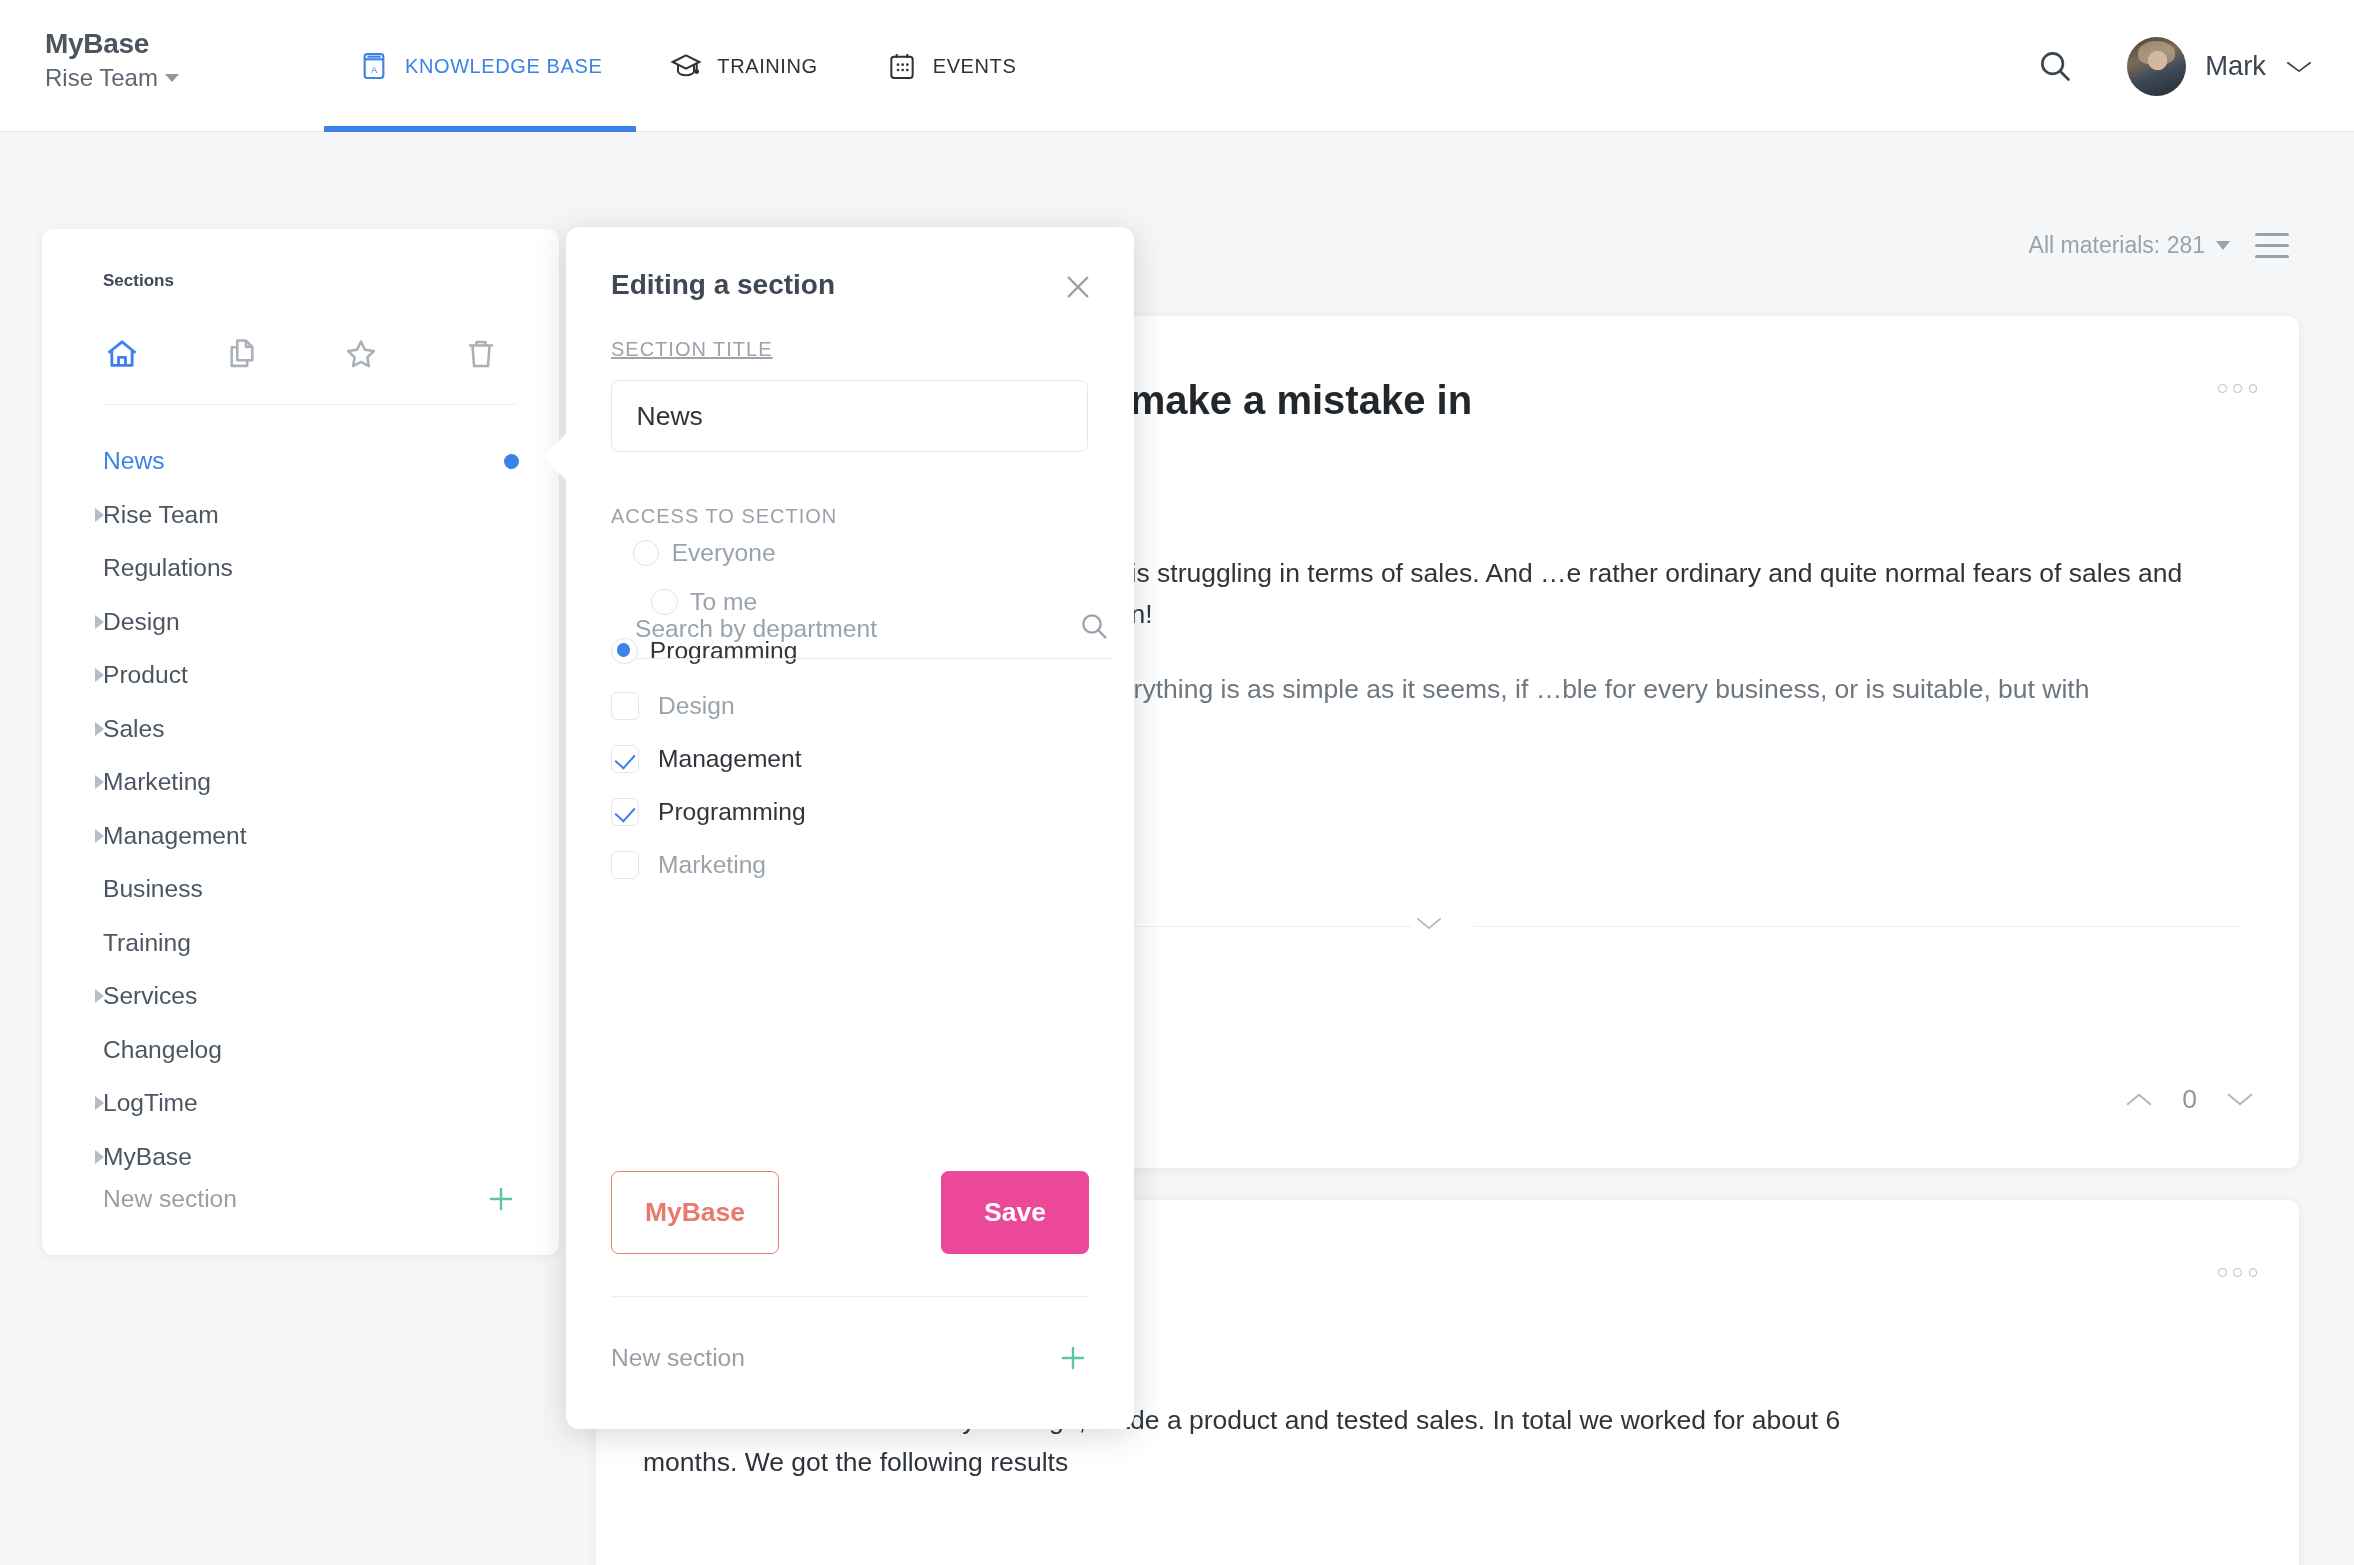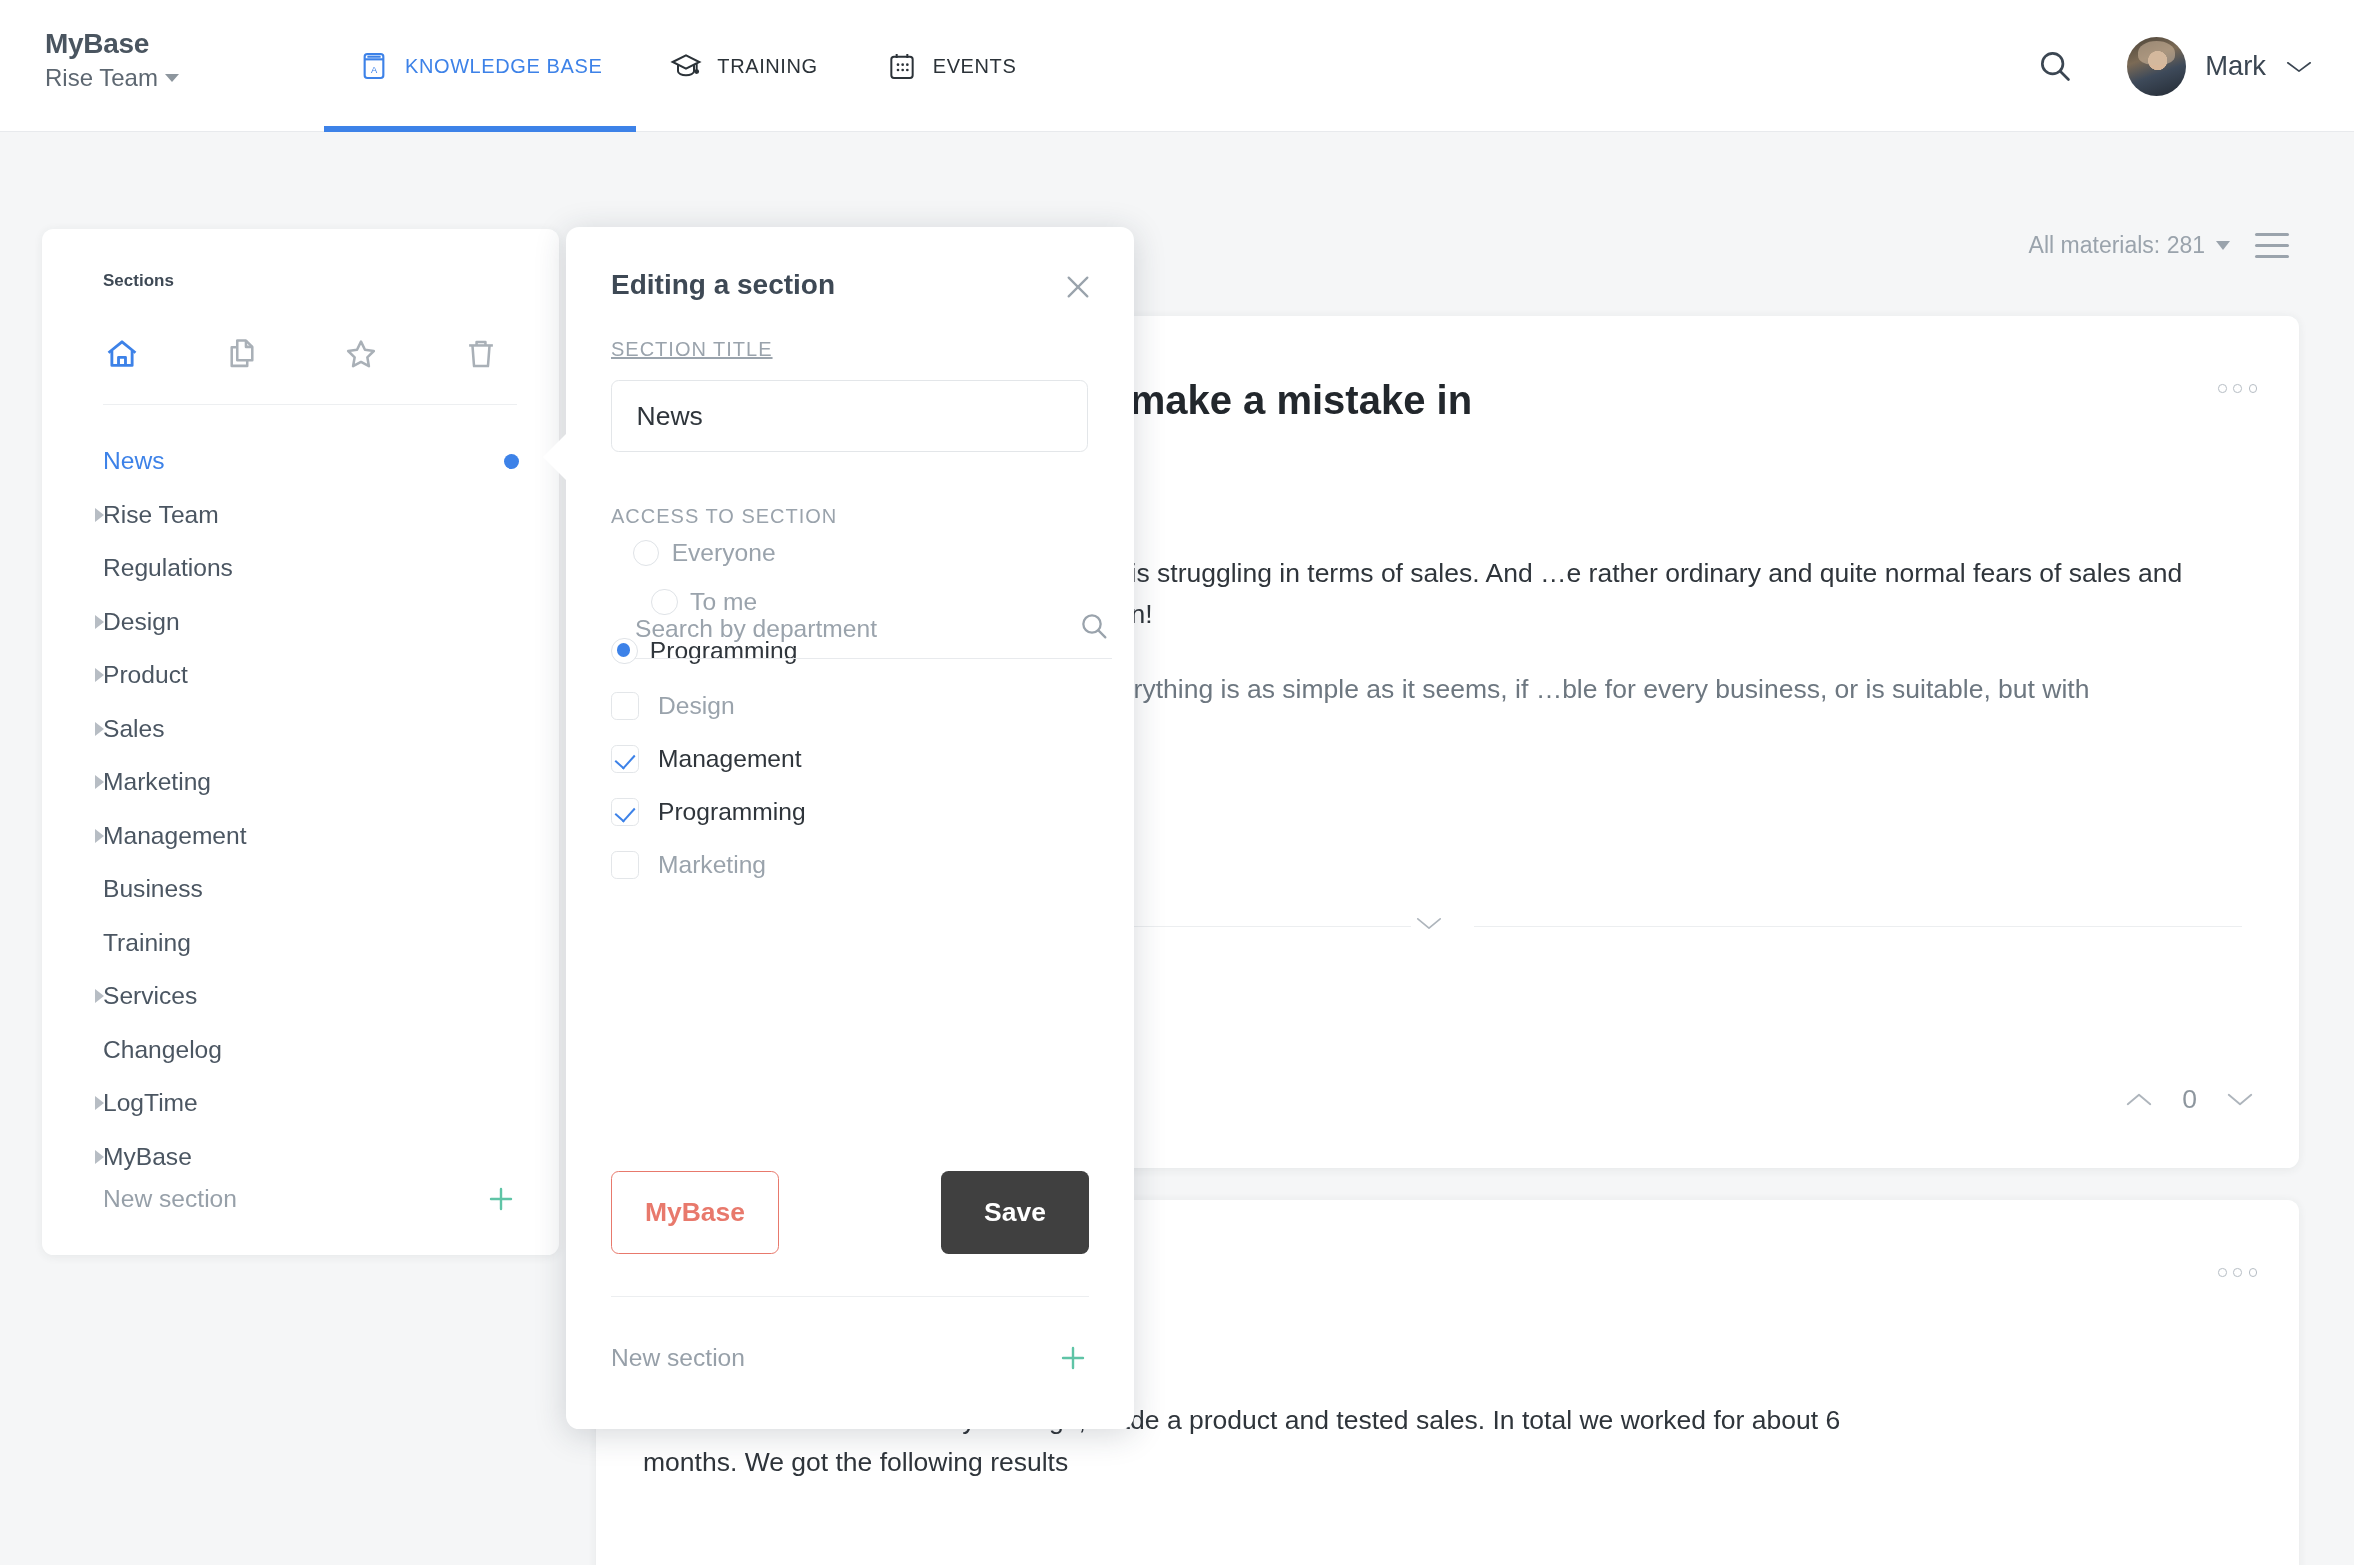--- a/index.html
+++ b/index.html
@@ -222,21 +222,21 @@
   .dlbl { font-size: 24.6px; color: #9aa3ac; }
   .dep.on .dlbl { color: #2f353b; }
   .btnbar { position: absolute; left: 45px; right: 45px; top: 944px; display: flex; justify-content: space-between; }
   .b-del {
     width: 168px; height: 83px; border: 1.4px solid #e8796c; border-radius: 7.6px;
     background: #fff; color: #e8796c; font-size: 26.5px; font-weight: bold;
     font-family: "Liberation Sans", sans-serif; cursor: pointer;
   }
   .b-save {
     width: 148px; height: 83px; border: none; border-radius: 7.6px;
-    background: #404040; color: #fff; font-size: 26.5px; font-weight: bold;
+    background: #ec4899; color: #fff; font-size: 26.5px; font-weight: bold;
     font-family: "Liberation Sans", sans-serif; cursor: pointer;
   }
   .modal-sep { position: absolute; left: 45px; right: 45px; top: 1069px; height: 0.9px; background: #eceef0; }
   .modal-newsec {
     position: absolute; left: 45px; right: 45px; top: 1115px;
     display: flex; align-items: center; justify-content: space-between; cursor: pointer;
   }
   .modal-newsec .ns-lbl { font-size: 24.6px; color: #97a0a9; }
 </style>
 </head>

